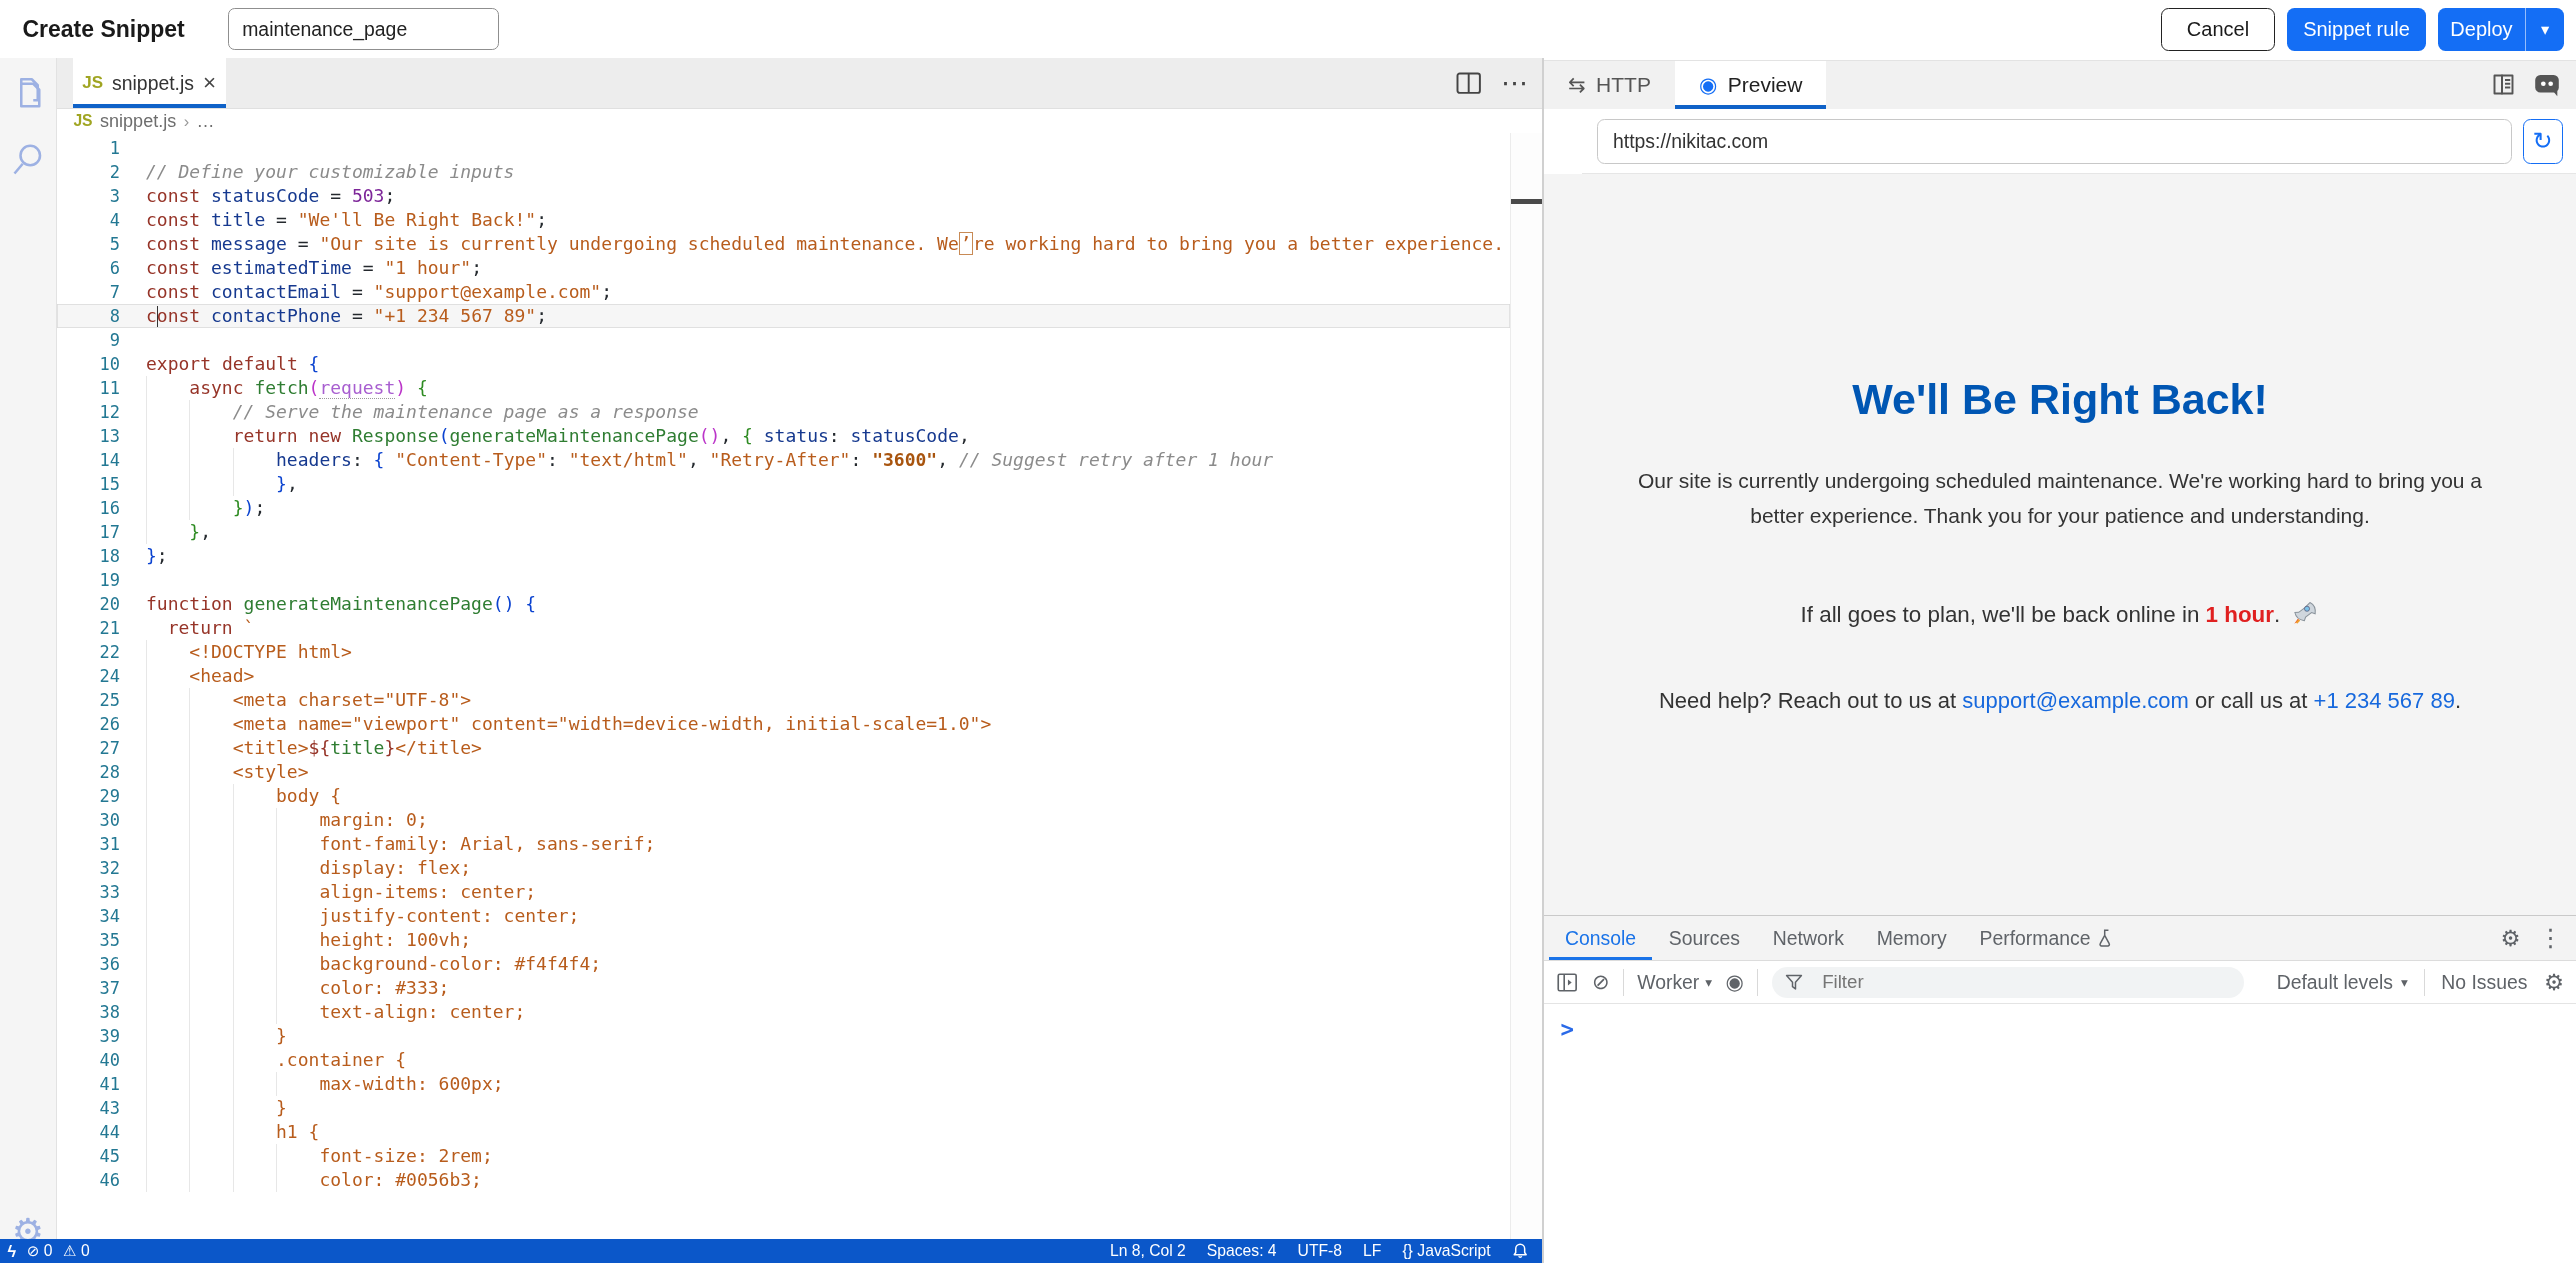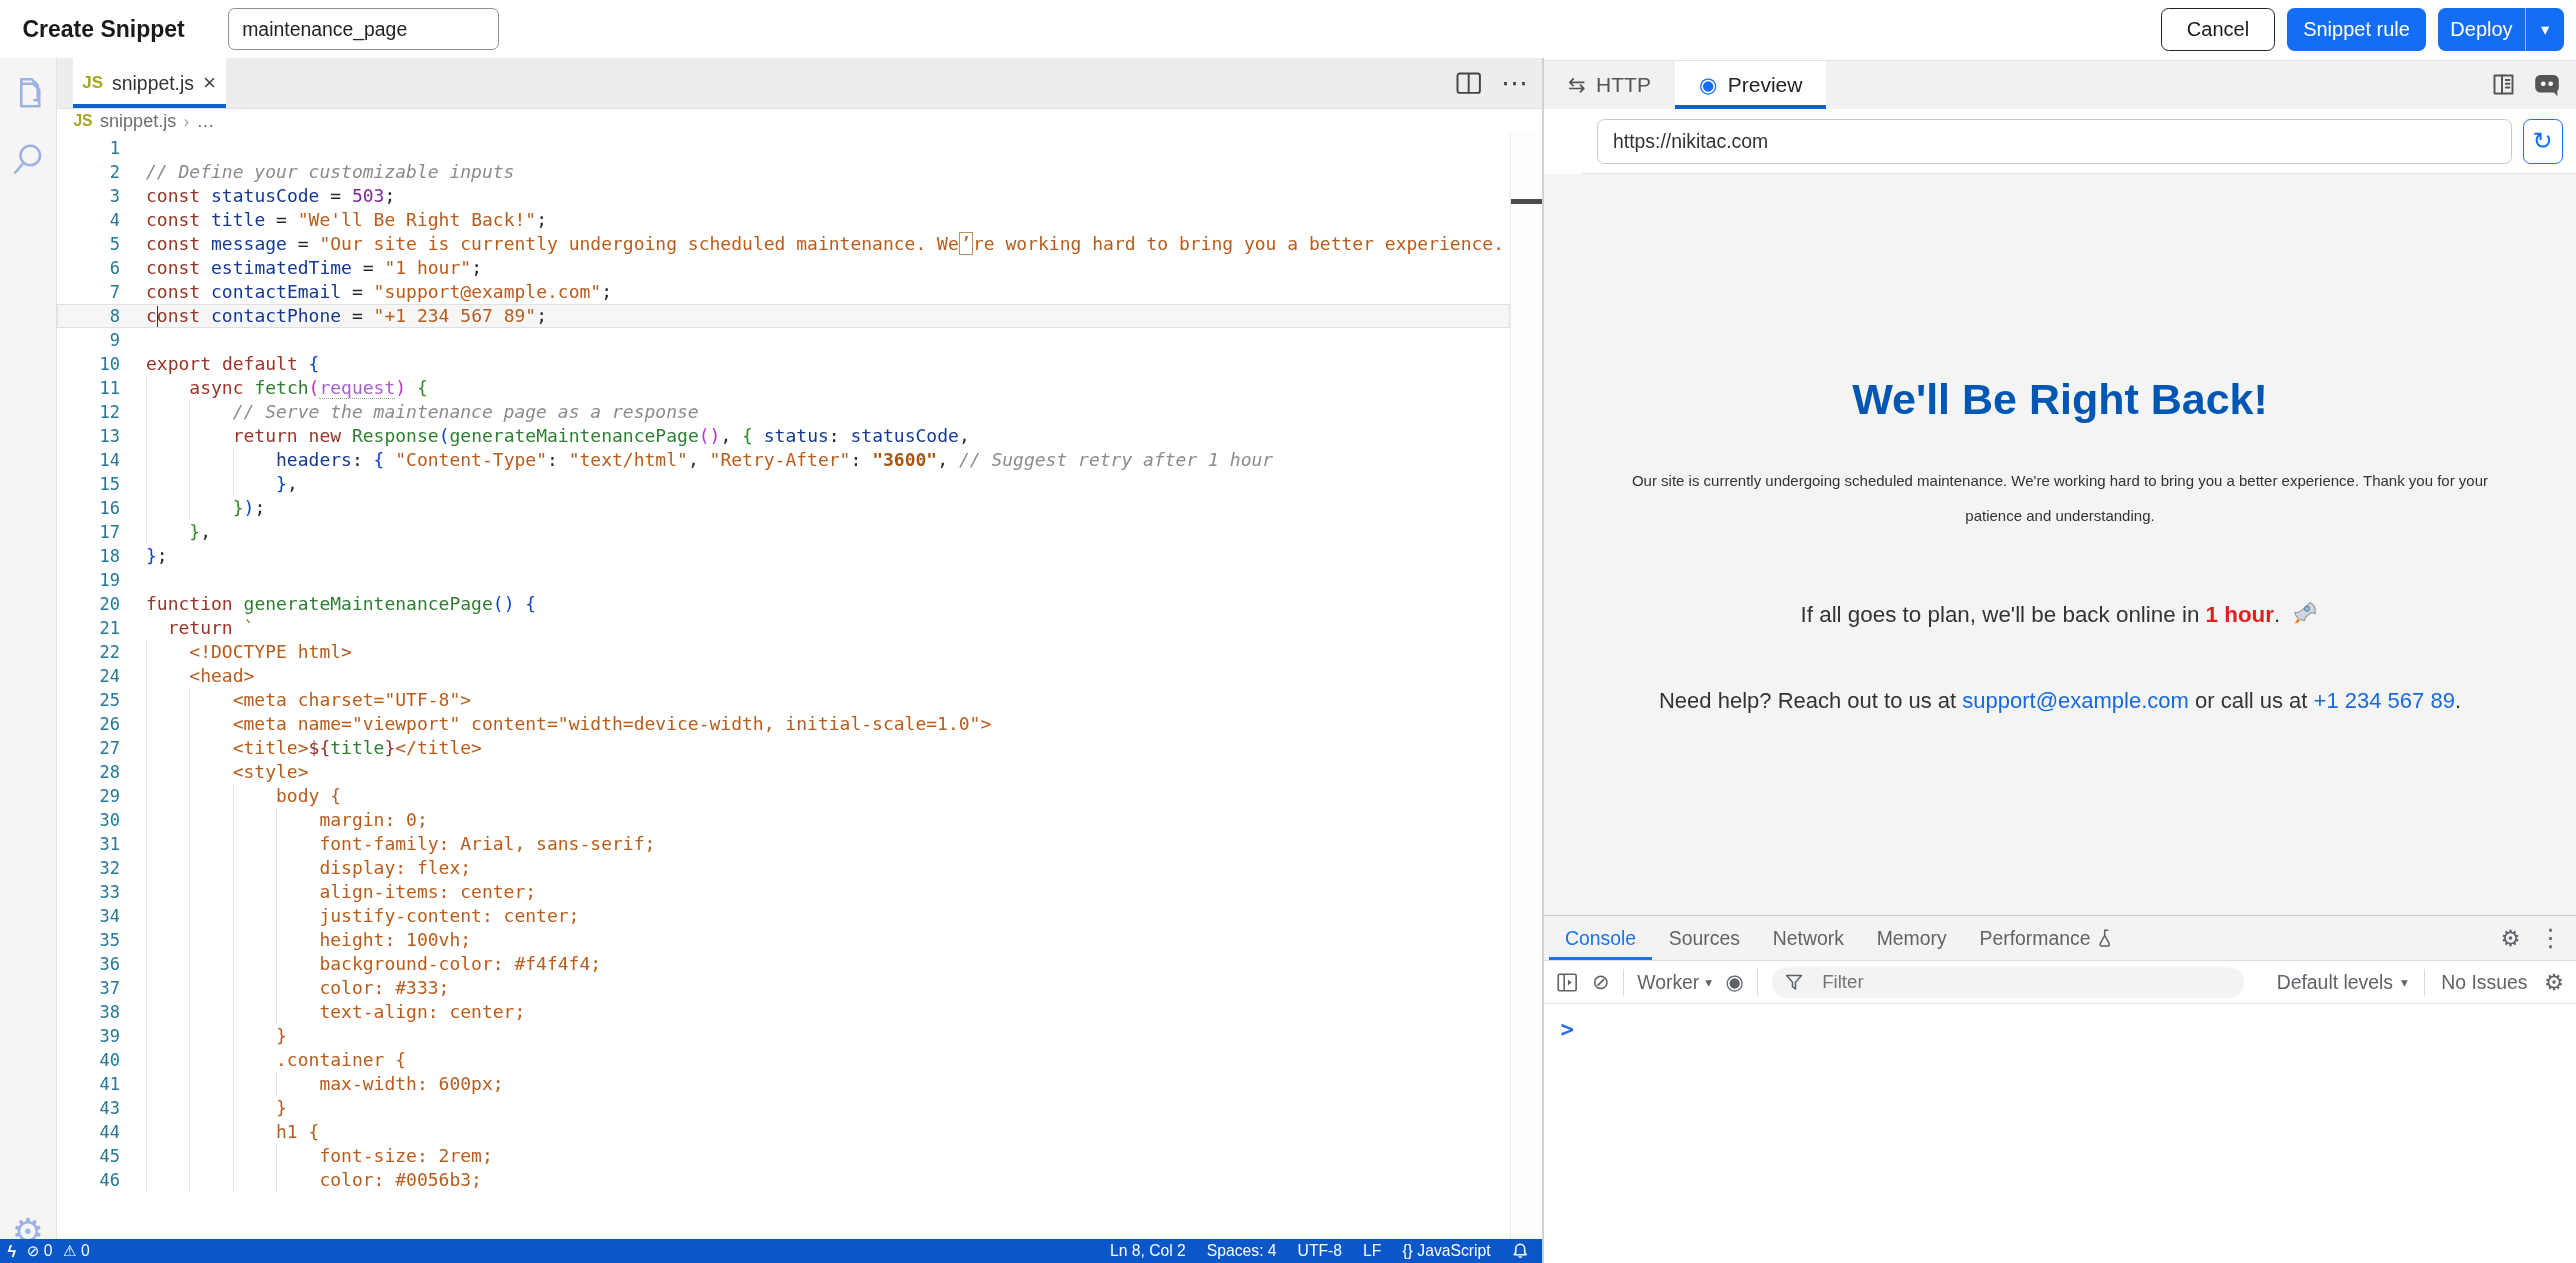--- a/index.html
+++ b/index.html
@@ -83,21 +83,21 @@
   .rp-tab-icon { font-size:21px; }
   .rp-strip-icons { margin-left:auto; display:flex; align-items:center; gap:16.4px; margin-right:15px; }
 
   .url-row { position:absolute; top:51px; left:0; right:0; height:65px; background:#fff; border-bottom:0.7px solid #e6e6e6; display:flex; align-items:center; padding:0 13.5px 0 15px;margin-left:38px; }
   .url-input { flex:1; height:45px; border:0.7px solid #c8c8c8; border-radius:7.5px; font-size:19.4px; color:#333; padding:0 15px; font-family:"Liberation Sans",sans-serif; }
   .refresh-btn { width:40px; height:45px; margin-left:10.5px; border:1.5px solid #146ef5; border-radius:7.5px; background:#fff; color:#146ef5; font-size:24px; display:flex; align-items:center; justify-content:center; cursor:pointer; }
 
   .preview-view { position:absolute; top:116px; left:0; right:0; bottom:348px; background:#f4f4f4; display:flex; align-items:center; justify-content:center; }
   .pv-container { max-width:957px; text-align:center; padding:0 30px; }
   .pv-h1 { font-size:43px; font-weight:700; color:#0056b3; }
-  .pv-msg { margin-top:39px; font-size:15px; line-height:35px; color:#333; }
+  .pv-msg { margin-top:39px; font-size:21px; line-height:35px; color:#333; }
   .pv-eta { margin-top:66px; font-size:22.4px; color:#333; }
   .pv-eta b { color:#e02020; font-weight:700; }
   .pv-help { margin-top:61px; font-size:22px; color:#333; }
   .pv-link { color:#1668dd; text-decoration:none; cursor:pointer; }
   .rocket { display:inline-block; vertical-align:-4.5px; margin-left:6px; }
 
   
   .console { position:absolute; left:0; right:0; bottom:0; height:348px; background:#fff; border-top:0.7px solid #c9c9c9; }
   .dt-tabs { height:45px; background:#f3f3f3; border-bottom:0.7px solid #dcdcdc; display:flex; align-items:stretch; padding-left:4.5px; }
   .dt-tab { display:flex; align-items:center; gap:7.5px; padding:0 16.4px; font-size:19.4px; color:#5f6368; cursor:pointer; }

